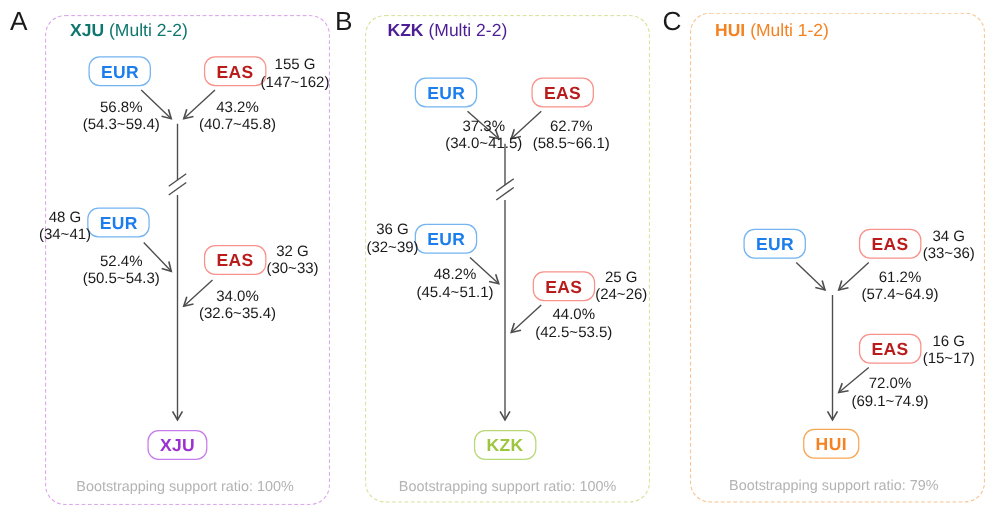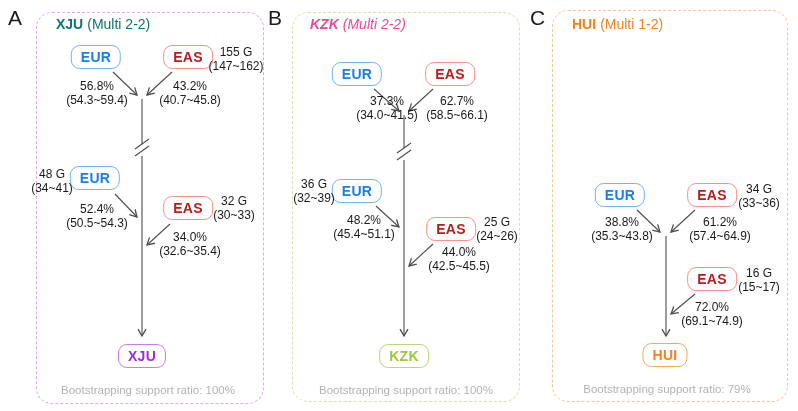--- a/index.html
+++ b/index.html
@@ -101,21 +101,21 @@
   </div>
   <div class="lbl" style="left:190px;top:244px;">
     <div>34.0%</div>
     <div>(32.6~35.4)</div>
   </div>
 
   <div class="node xju" style="left:142px;top:356px;">XJU</div>
   <div class="boot" style="left:148px;top:390px;">Bootstrapping support ratio: 100%</div>
 
   <div class="letter" style="left:268px;top:6px;">B</div>
-  <div class="ptitle" style="left:310px;top:16px;color:#ec4899;font-style:italic;">
+  <div class="ptitle" style="left:310px;top:16px;color:#4c1d95;">
     <span class="nm">KZK</span><span class="sub">(Multi 2-2)</span>
   </div>
 
   <div class="node eur" style="left:357px;top:74px;">EUR</div>
   <div class="node eas" style="left:450px;top:74px;">EAS</div>
   <div class="lbl" style="left:360px;top:108px;margin-left:27px;">
     <div>37.3%</div>
     <div>(34.0~41.5)</div>
   </div>
   <div class="lbl" style="left:457px;top:108px;">
@@ -133,40 +133,36 @@
     <div>(45.4~51.1)</div>
   </div>
 
   <div class="node eas" style="left:451px;top:229px;">EAS</div>
   <div class="lbl" style="left:497px;top:229px;">
     <div>25 G</div>
     <div>(24~26)</div>
   </div>
   <div class="lbl" style="left:459px;top:259px;">
     <div>44.0%</div>
-    <div>(42.5~45.5)</div>
+    <div>(42.5~53.5)</div>
   </div>
 
   <div class="node kzk" style="left:404px;top:356px;">KZK</div>
   <div class="boot" style="left:406px;top:390px;">Bootstrapping support ratio: 100%</div>
 
   <div class="letter" style="left:530px;top:6px;">C</div>
   <div class="ptitle" style="left:572px;top:16px;color:#f58220;">
     <span class="nm">HUI</span><span class="sub">(Multi 1-2)</span>
   </div>
 
   <div class="node eur" style="left:620px;top:195px;">EUR</div>
   <div class="node eas" style="left:712px;top:195px;">EAS</div>
   <div class="lbl" style="left:759px;top:196px;">
     <div>34 G</div>
     <div>(33~36)</div>
-  </div>
-  <div class="lbl" style="left:622px;top:229px;">
-    <div>38.8%</div>
-    <div>(35.3~43.8)</div>
   </div>
   <div class="lbl" style="left:720px;top:229px;">
     <div>61.2%</div>
     <div>(57.4~64.9)</div>
   </div>
 
   <div class="node eas" style="left:712px;top:279px;">EAS</div>
   <div class="lbl" style="left:759px;top:280px;">
     <div>16 G</div>
     <div>(15~17)</div>

